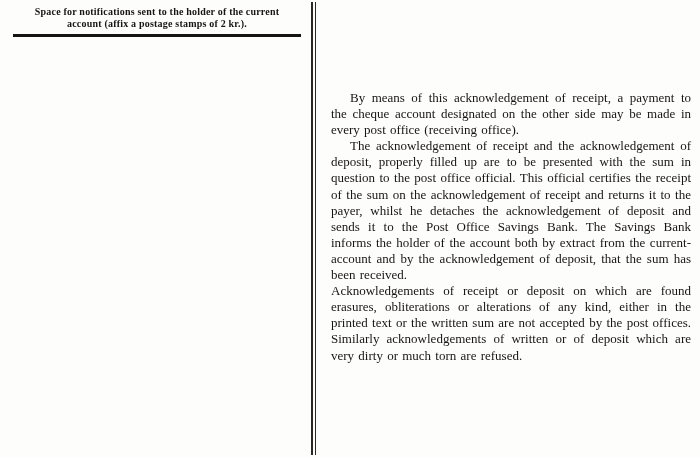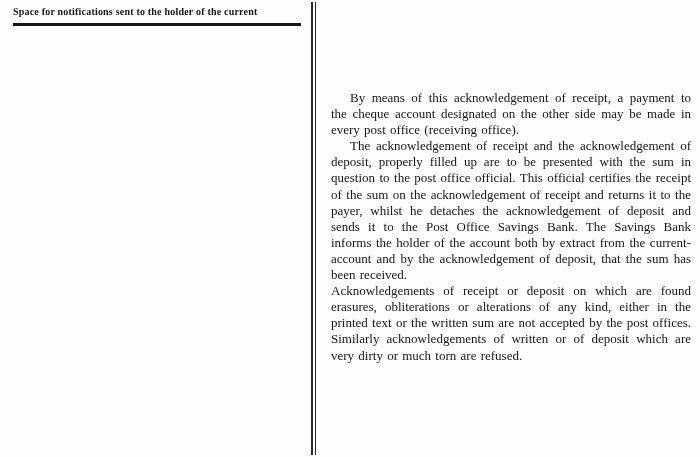--- a/index.html
+++ b/index.html
@@ -15,20 +15,21 @@
     font-family: "Liberation Serif", "DejaVu Serif", serif;
     color: #171513;
     overflow: hidden;
   }
   
   .left-note {
     position: absolute;
     left: 13px;
     top: 6px;
     width: 288px;
+    text-align: center;
     font-weight: bold;
     font-size: 10px;
     line-height: 11.5px;
     letter-spacing: 0.2px;
     padding-bottom: 5px;
     border-bottom: 3px solid #161412;
   }
   .left-note .note-line {
     display: block;
     white-space: nowrap;
@@ -61,20 +62,21 @@
     text-indent: 19px;
   }
 </style>
 </head>
 <body>
 
 <div class="page">
 
   <div class="left-note">
     <span class="note-line">Space for notifications sent to the holder of the current</span>
+    <span class="note-line">account (affix a postage stamps of 2 kr.).</span>
   </div>
 
   <div class="divider"></div>
 
   <div class="right-col">
     <p class="indent">By means of this acknowledgement of receipt, a payment to the cheque account designated on the other side may be made in every post office (receiving office).</p>
     <p class="indent">The acknowledgement of receipt and the acknowledgement of deposit, properly filled up are to be presented with the sum in question to the post office official.  This official certifies the receipt of the sum on the acknowledgement of receipt and returns it to the payer, whilst he detaches the acknowledgement of deposit and sends it to the Post Office Savings Bank.  The Savings Bank informs the holder of the account both by extract from the current-account and by the acknowledgement of deposit, that the sum has been received.</p>
     <p>Acknowledgements of receipt or deposit on which are found erasures, obliterations or alterations of any kind, either in the printed text or the written sum are not accepted by the post offices.  Similarly acknowledgements of written or of deposit which are very dirty or much torn are refused.</p>
   </div>
 

